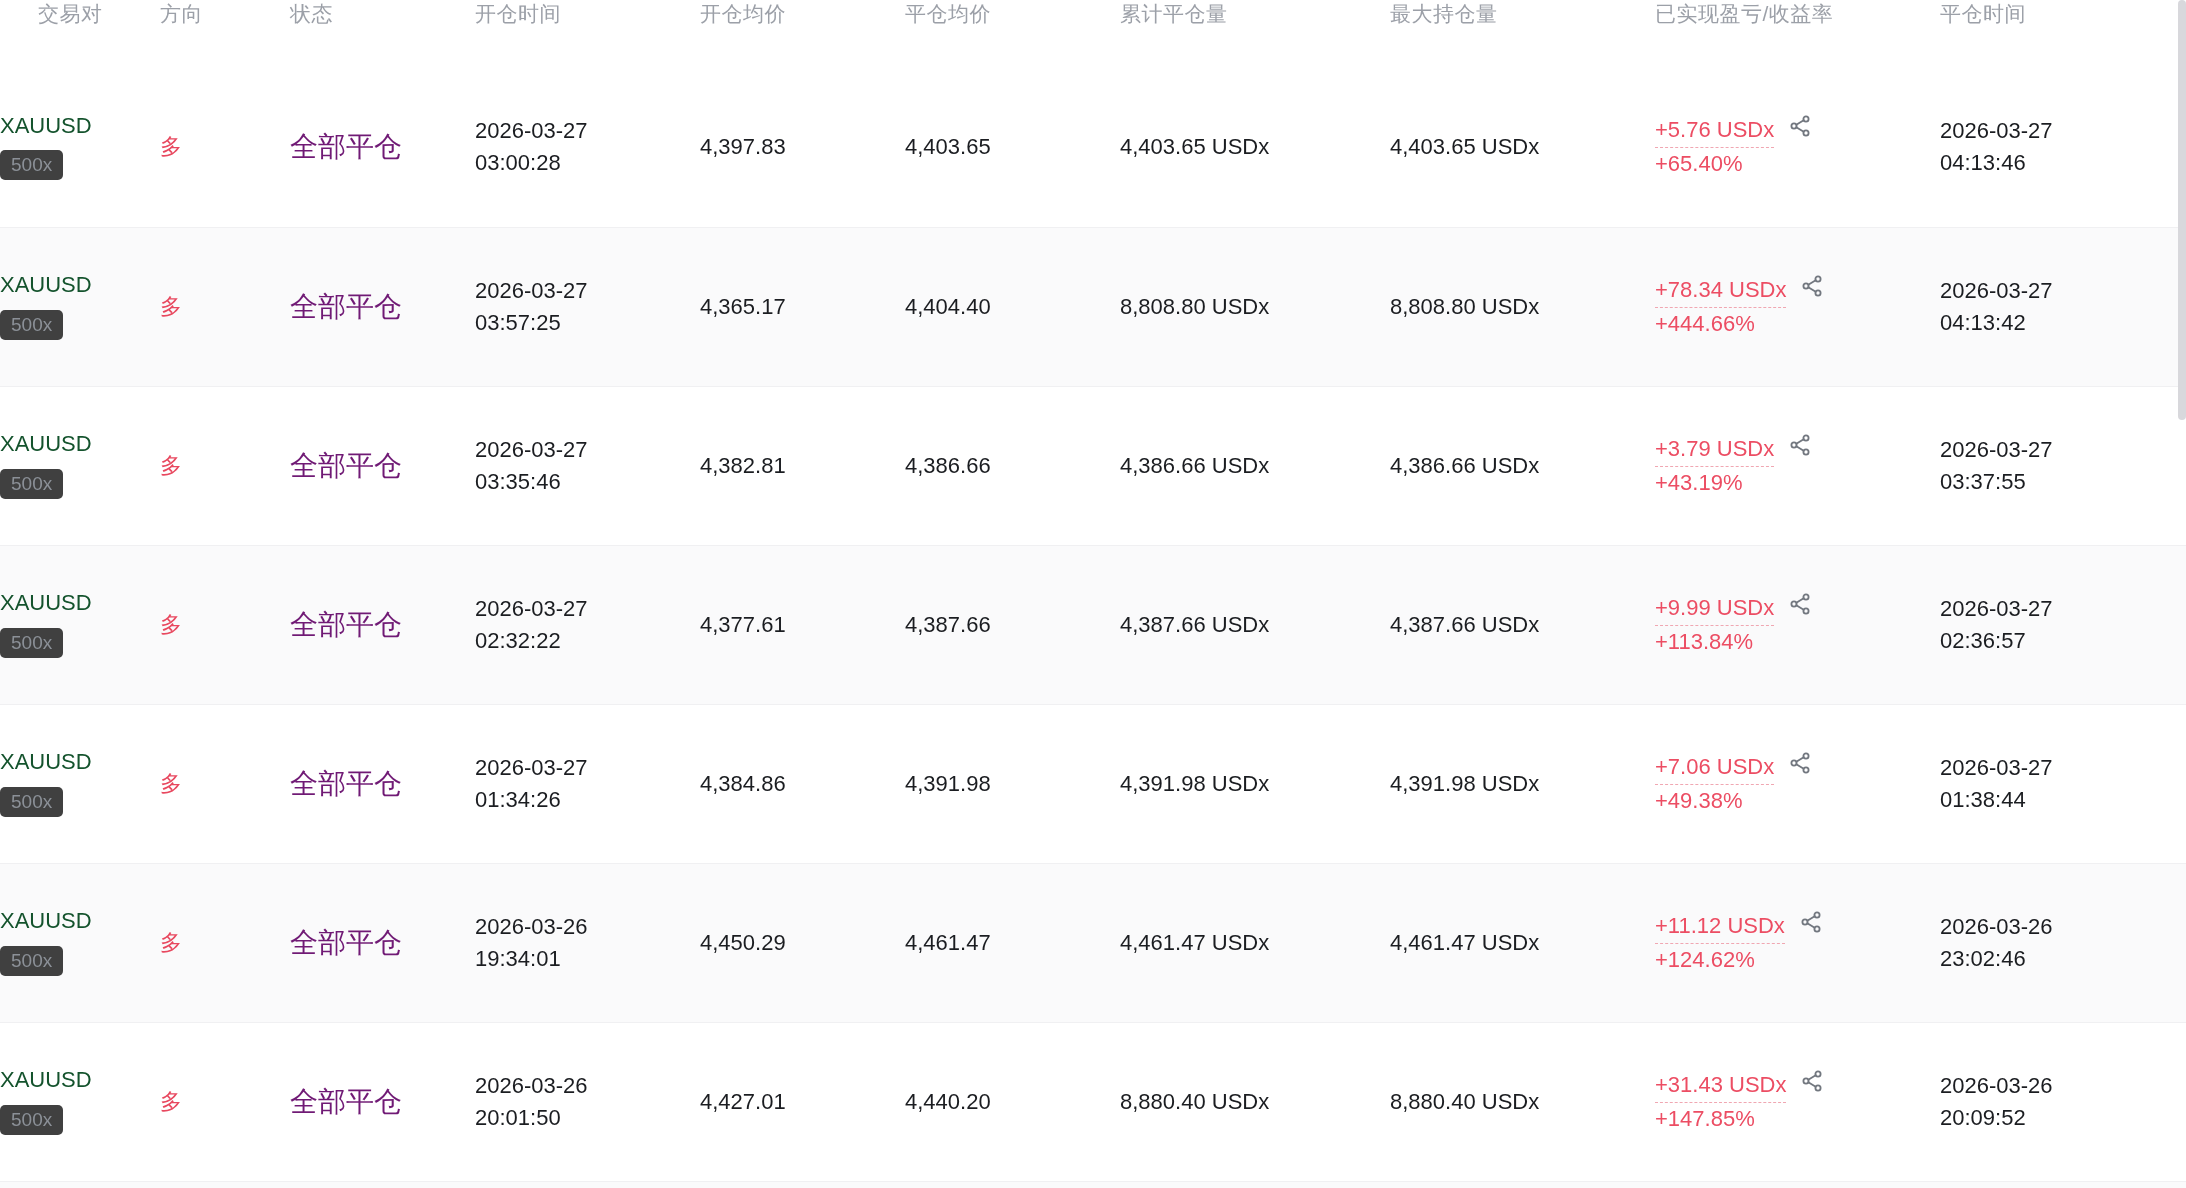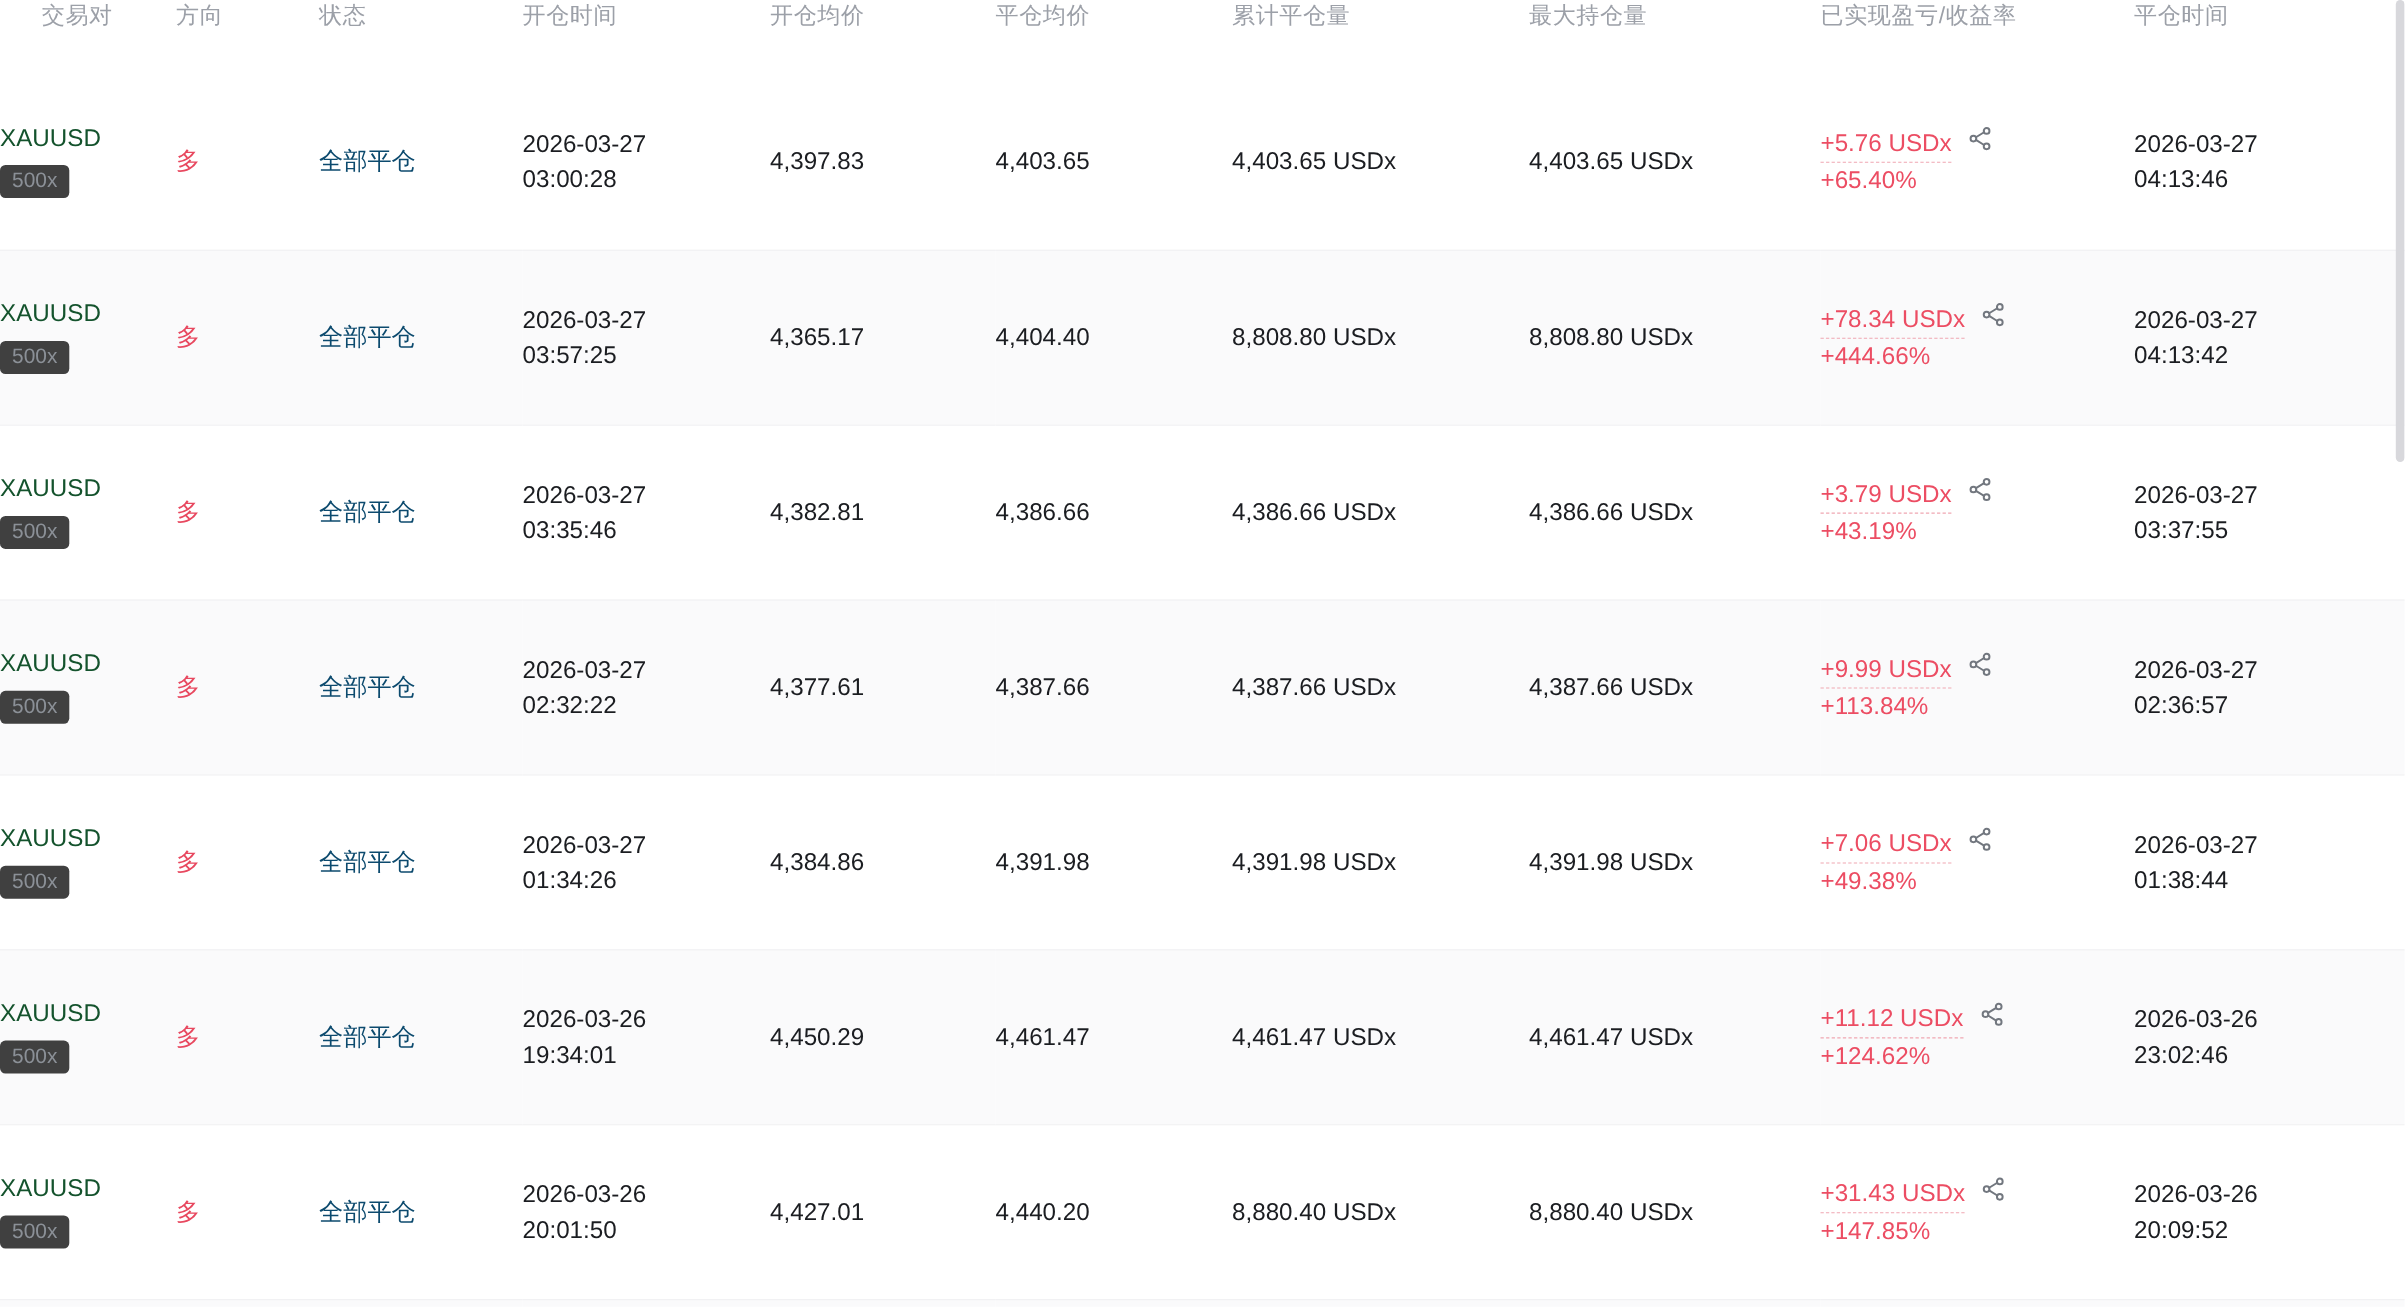--- a/index.html
+++ b/index.html
@@ -68,21 +68,21 @@
     display: inline-block;
     margin-top: 12px;
     background: #404040;
     color: #8b9097;
     font-size: 19px;
     border-radius: 5px;
     padding: 4px 11px;
     line-height: 1.15;
   }
   .dir-long  { color: #e8485f; font-size: 22px; }
-  .status-txt { color: #0c4a6e; font-size: 22px; }
+  .status-txt { color: #701a75; font-size: 28px; }
 
   .two-line { line-height: 1.45; font-size: 22px; color: #1b1d21; }
   .two-line .l2 { display: block; }
 
   .num { font-size: 22px; color: #1b1d21; }
 
   .pnl-cell {
     display: flex;
     align-items: flex-start;
     gap: 14px;

